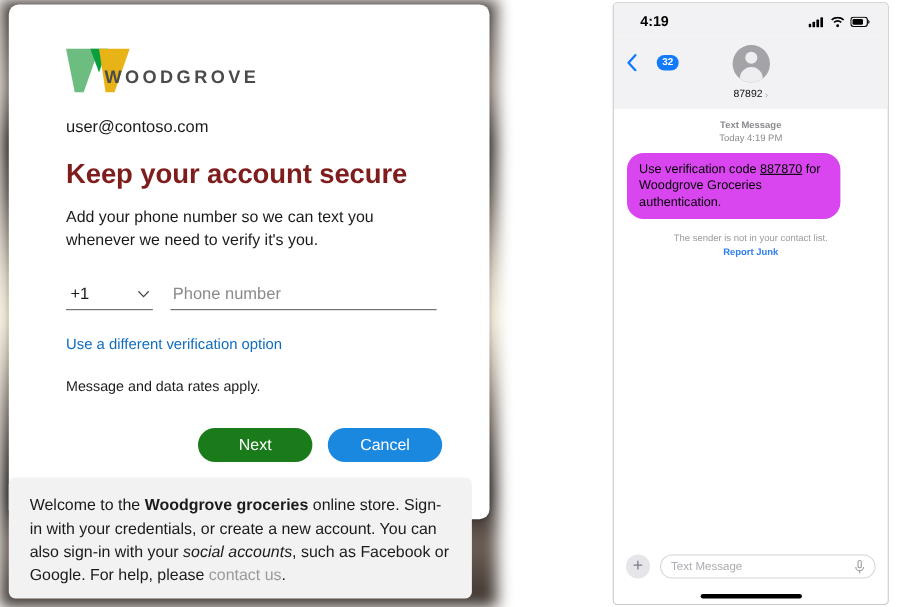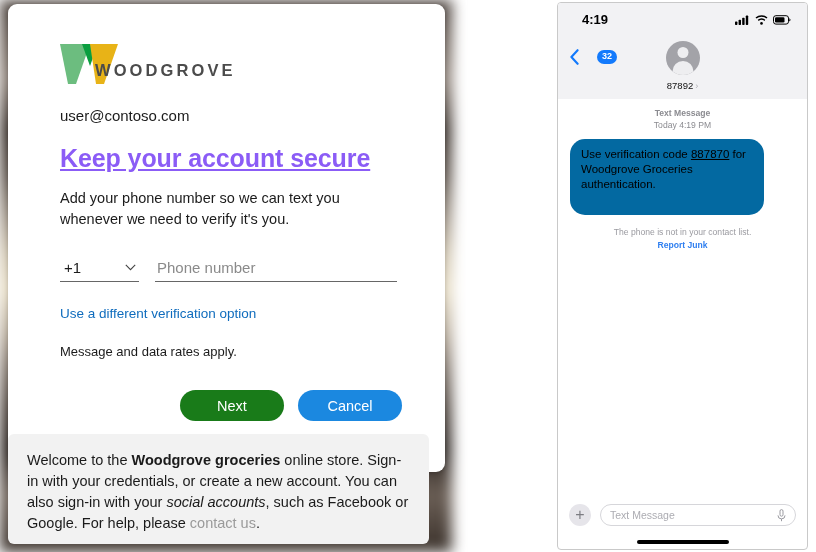--- a/index.html
+++ b/index.html
@@ -63,24 +63,23 @@
 
   .account-email {
     font-size: 15px;
     color: #1b1b1b;
     margin-bottom: 20px;
   }
 
   .page-title {
     font-size: 25px;
     font-weight: bold;
-    color: #8b5cf6;
+    color: #7f1d1d;
     margin: 0 0 15px 0;
     letter-spacing: -0.1px;
-    text-decoration: underline;
   }
 
   .page-desc {
     font-size: 14.5px;
     color: #1b1b1b;
     line-height: 21px;
     width: 305px;
     margin-bottom: 29px;
   }
 
@@ -266,23 +265,23 @@
     font-size: 8.6px;
     color: #8b8b90;
     line-height: 12px;
     margin-bottom: 8px;
   }
   .msg-meta .meta-label { font-weight: bold; color: #8b8b90; }
 
   .bubble {
     display: inline-block;
     max-width: 172px;
-    background: #0369a1;
+    background: #d946ef;
     border-radius: 15px;
-    padding: 8px 11px 23px 11px;
+    padding: 8px 11px 7px 11px;
     font-size: 11.5px;
     line-height: 15px;
     color: #000;
     position: relative;
   }
   .bubble::after {
     content: "";
     position: absolute;
     left: -4px; bottom: 0;
     width: 12px; height: 13px;
@@ -437,21 +436,21 @@
       </div>
     </div>
   </div>
 
   <div class="thread">
     <div class="msg-meta">
       <div class="meta-label">Text Message</div>
       <div>Today 4:19 PM</div>
     </div>
     <div class="bubble"><span>Use verification code </span><span class="code-underline">887870</span><span> for Woodgrove Groceries authentication.</span></div>
-    <div class="sender-note">The phone is not in your contact list.</div>
+    <div class="sender-note">The sender is not in your contact list.</div>
     <a class="report-junk">Report Junk</a>
   </div>
 
   <div class="ios-inputbar">
     <div class="plus-btn">+</div>
     <div class="msg-field">
       <span class="msg-placeholder">Text Message</span>
       <svg width="9" height="13" viewBox="0 0 9 13">
         <rect x="3" y="0.6" width="3" height="6.6" rx="1.5" fill="none" stroke="#9a9aa0" stroke-width="1"></rect>
         <path d="M1,6.4 A3.5,3.5 0 0 0 8,6.4" fill="none" stroke="#9a9aa0" stroke-width="1"></path>

